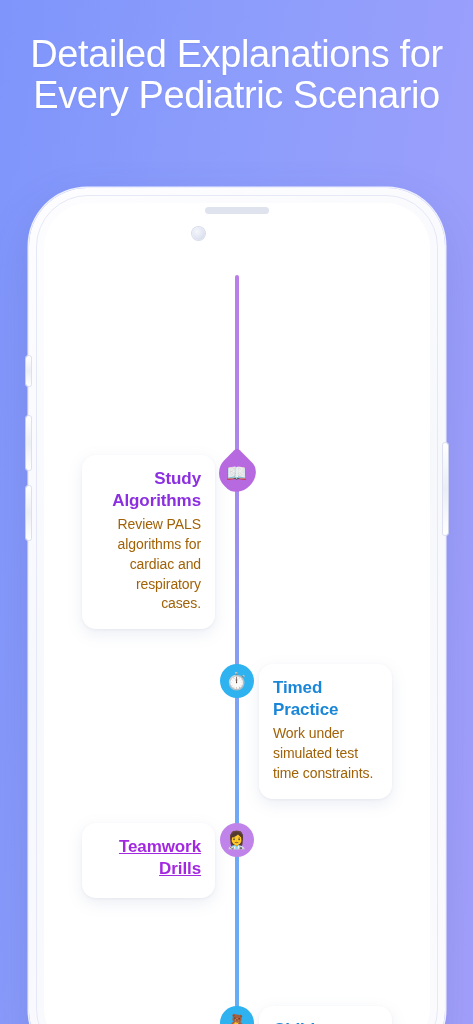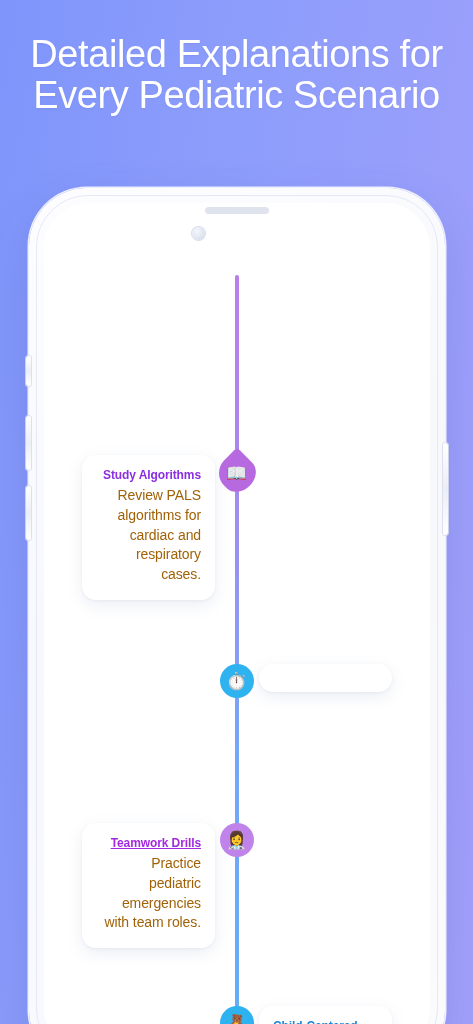--- a/index.html
+++ b/index.html
@@ -157,21 +157,21 @@
     background: #ffffff;
     border-radius: 14px;
     padding: 13px 14px 15px;
     box-shadow: 0 5px 16px rgba(110,120,170,0.13),
                 0 1px 3px rgba(110,120,170,0.08);
   }
   .card.left  { right: 50%; margin-right: 22px; text-align: right; }
   .card.right { left: 50%;  margin-left: 22px;  text-align: left;  }
 
   .card-title {
-    font-size: 12px;
+    font-size: 17px;
     font-weight: 700;
     line-height: 1.32;
     margin-bottom: 2px;
     letter-spacing: -0.1px;
   }
   .card-desc {
     font-size: 14px;
     line-height: 1.42;
     color: #a16207;
     letter-spacing: -0.1px;
@@ -203,29 +203,30 @@
           <div class="card left">
             <div class="card-title" style="color: rgb(139, 47, 224);">Study Algorithms</div>
             <div class="card-desc">Review PALS algorithms for cardiac and respiratory cases.</div>
           </div>
         </div>
         <div class="tl-item" style="top: 461px;">
           <div class="marker" style="background: rgb(46, 178, 240);">
             <span>⏱️</span>
           </div>
           <div class="card right">
+            <div class="card-title" style="color: rgb(26, 134, 216);">Timed Practice</div>
+            <div class="card-desc">Work under simulated test time constraints.</div>
           </div>
         </div>
         <div class="tl-item" style="top: 620px;">
           <div class="marker" style="background: rgb(192, 131, 234);">
             <span>👩‍⚕️</span>
           </div>
           <div class="card left">
             <div class="card-title" style="color: rgb(163, 41, 224); text-decoration: underline;">Teamwork Drills</div>
-            <div class="card-desc">Practice pediatric emergencies with team roles.</div>
           </div>
         </div>
         <div class="tl-item" style="top: 803px;">
           <div class="marker" style="background: rgb(46, 178, 240);">
             <span>🧸</span>
           </div>
           <div class="card right">
             <div class="card-title" style="color: rgb(26, 134, 216);">Child-Centered Care</div>
           </div>
         </div>

